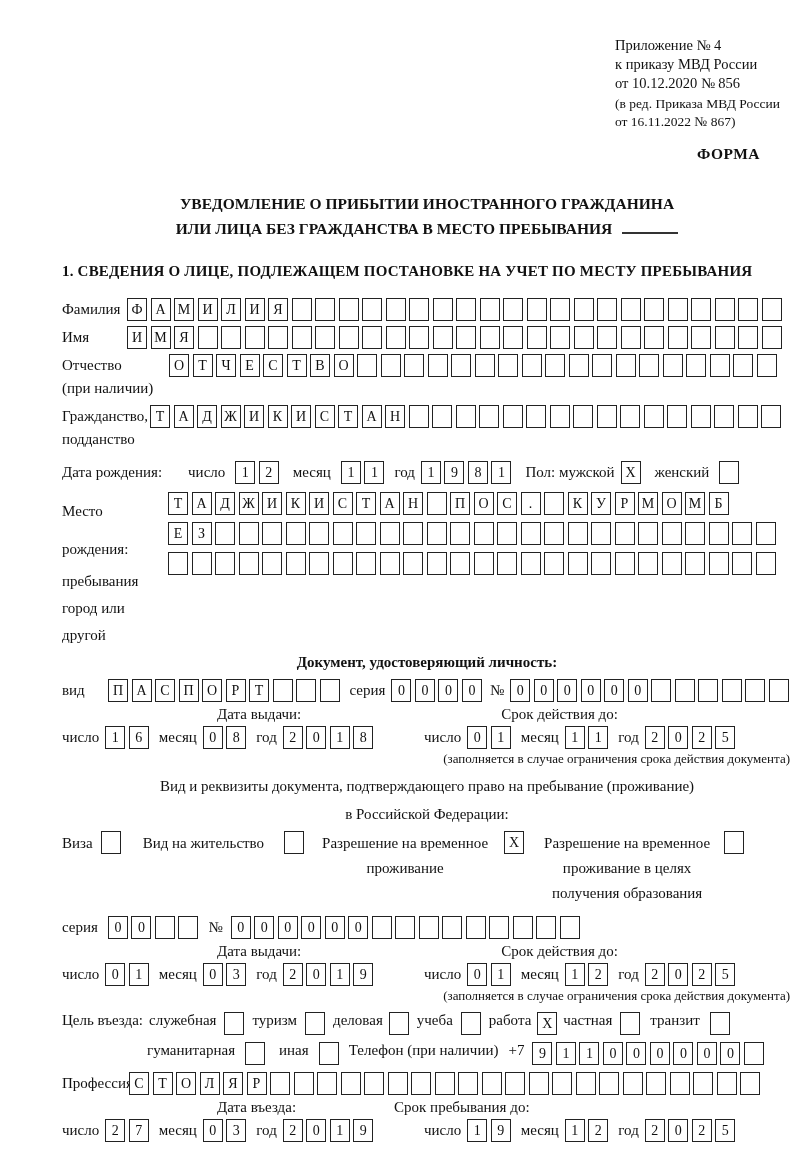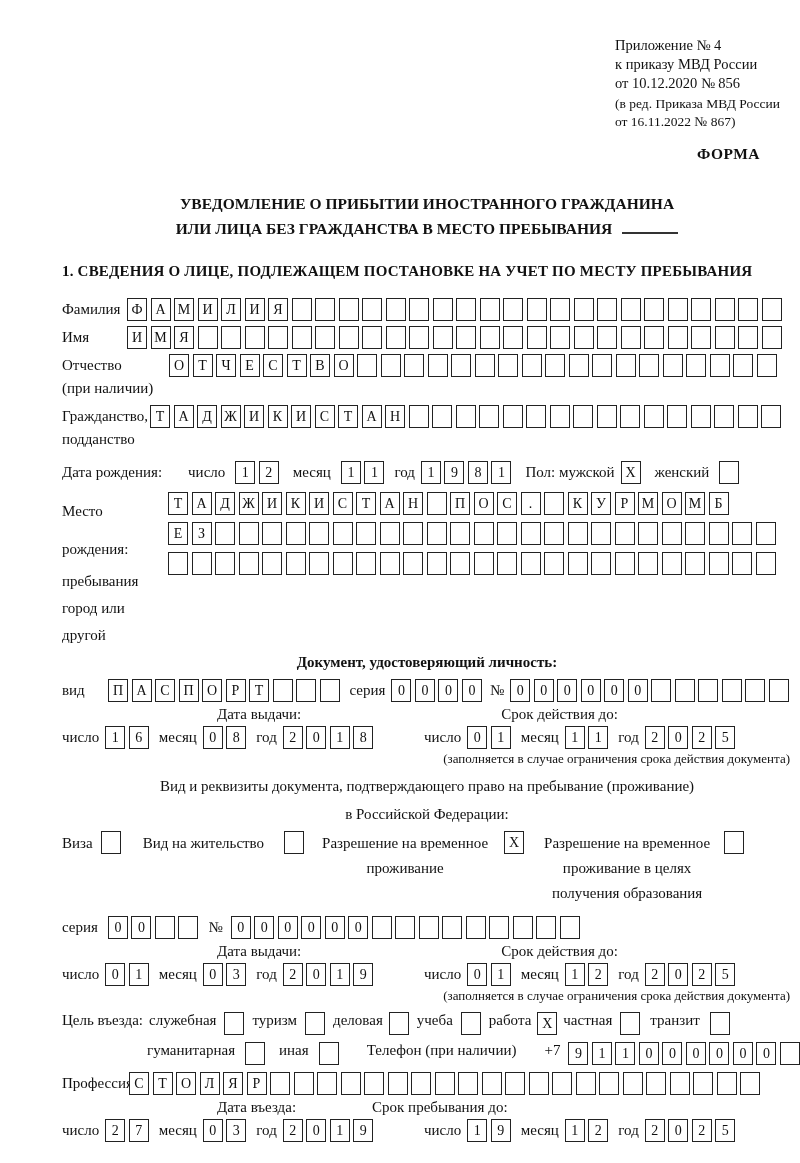--- a/index.html
+++ b/index.html
@@ -30,21 +30,21 @@
   .frow { display:flex; align-items:flex-start; margin-bottom:5px; }
   .flabel { flex:0 0 auto; line-height:23px; }
   .flabel .l2 { line-height:23px; }
   .w65 { width:65px; } .w107 { width:107px; } .w88 { width:88px; } .w106 { width:106px; }
   .w67 { width:67px; }
   .cellcol .cells { display:flex; margin-bottom:7px; }
   
   .inline-row { display:flex; align-items:center; margin:10px 0 8px; }
   .inline-row > * { flex:0 0 auto; }
   .gap6 { margin-left:6px; } .gap8 { margin-left:8px; } .gap10 { margin-left:10px; }
-  .gap14 { margin-left:14px; } .gap18 { margin-left:28px; } .gap26 { margin-left:26px; }
+  .gap14 { margin-left:14px; } .gap18 { margin-left:10px; } .gap26 { margin-left:26px; }
   
   .doc-head { text-align:center; font-weight:bold; font-size:15px; margin:4px 0 8px; }
   
   .dlblrow { display:flex; margin:4px 0 3px; }
   .dlblrow .dl1 { margin-left:155px; }
   .dlblrow .dl2 { margin-left:200px; }
   .drow { display:flex; align-items:center; margin-bottom:2px; }
   .dgroup { display:flex; align-items:center; }
   .dgroup.first { width:362px; }
   .dgroup span.t { margin-right:6px; }
@@ -610,21 +610,21 @@
       <span class="cell"></span>
       <span class="cell"></span>
       <span class="cell"></span>
       <span class="cell"></span>
       <span class="cell"></span>
     </span>
 </div>
 
 <div class="dlblrow">
   <span class="dl1">Дата въезда:</span>
-  <span class="dl2" style="margin-left:76px">Срок пребывания до:</span>
+  <span class="dl2" style="margin-left:98px">Срок пребывания до:</span>
 </div>
 <div class="drow" style="margin-bottom:8px">
   <span class="dgroup first">
     <span class="t">число</span>
     <span class="cells">
         <span class="cell">2</span>
         <span class="cell">7</span>
       </span>
     <span class="t">месяц</span>
     <span class="cells">

